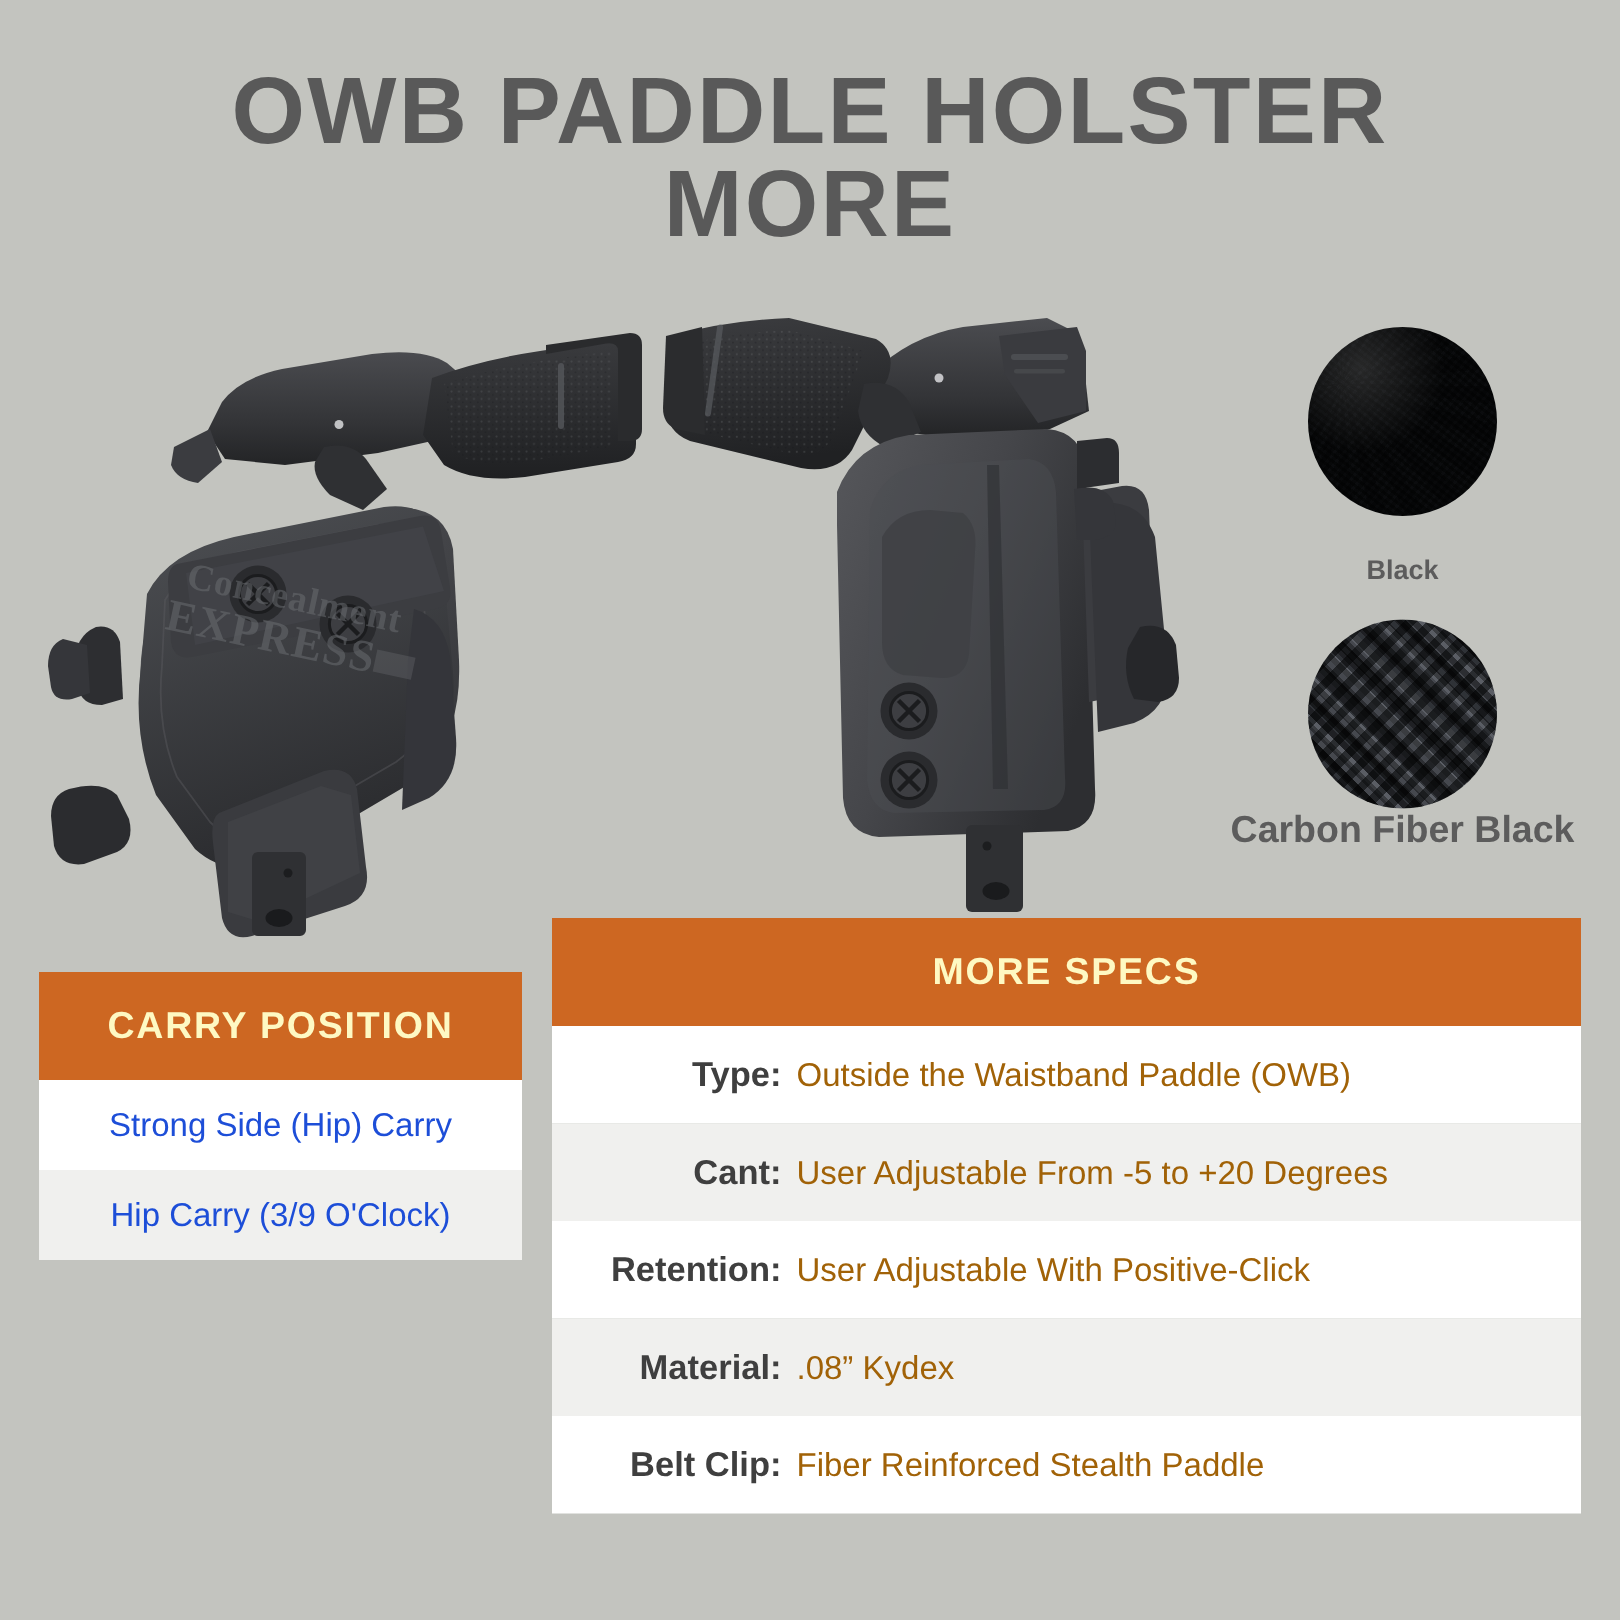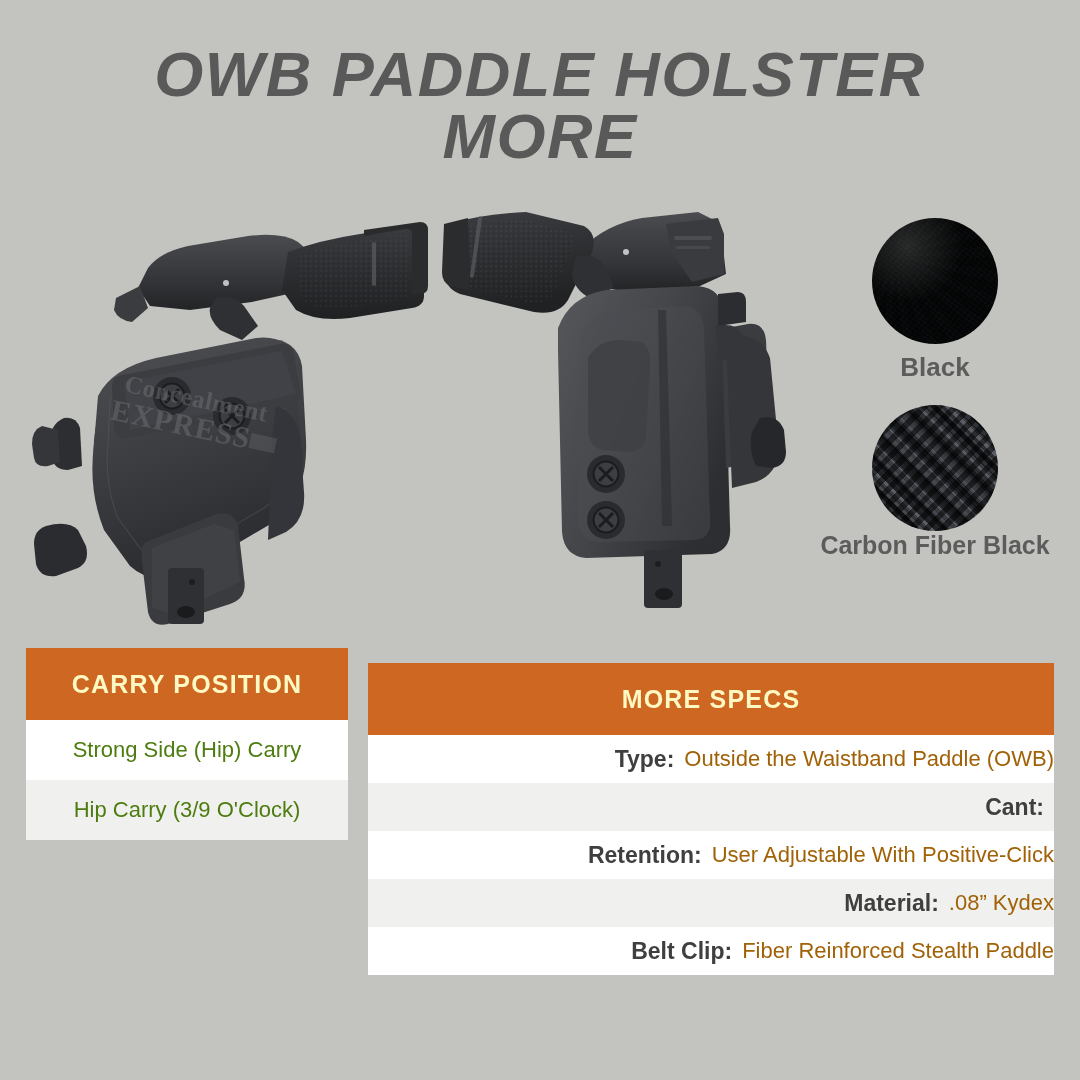--- a/index.html
+++ b/index.html
@@ -9,21 +9,20 @@
     font-family:"Liberation Sans", sans-serif;
     position:relative;
     overflow:hidden;
     -webkit-font-smoothing:antialiased;
   }
 
   
   .title-block{
     position:absolute; left:0; top:44px; width:1080px;
     text-align:center;
-    font-style:italic;
   }
   .title-line{
     font-size:63px;
     font-weight:700;
     letter-spacing:1.5px;
     color:#595959;
     line-height:0.98;
   }
 
   
@@ -68,58 +67,57 @@
     background-blend-mode:overlay,normal;
   }
   .swatch-cf::after{
     content:""; position:absolute; inset:0;
     background:repeating-linear-gradient(45deg,
       rgba(255,255,255,.12) 0 3px, rgba(0,0,0,.28) 3px 7px);
     mix-blend-mode:overlay;
   }
   .swatch-label{
     text-align:center;
-    font-size:26px;
+    font-size:18px;
     font-weight:700;
     color:#5c5c5c;
-    margin-top:8px;
+    margin-top:26px;
   }
   .swatch-label.wide{ font-size:25px; white-space:nowrap; margin-top:0; }
 
   
   .tbl-head{
     background:#cd6722;
     color:#fef9c3;
     font-size:25px;
     font-weight:700;
     letter-spacing:1.2px;
     display:flex; align-items:center; justify-content:center;
   }
 
   .carry-table{
     position:absolute; left:26px; top:648px; width:322px;
   }
   .carry-table .tbl-head{ height:72px; }
   .carry-row{
     height:60px;
     display:flex; align-items:center; justify-content:center;
-    font-size:22px; color:#4d7c0f;
+    font-size:22px; color:#1d4ed8;
     background:#ffffff;
   }
   .carry-row.alt{ background:#f0f0ee; }
 
   .specs-table{
-    position:absolute; left:368px; top:663px; width:686px;
+    position:absolute; left:368px; top:612px; width:686px;
   }
   .specs-table .tbl-head{ height:72px; }
   .spec-row{
-    height:48px;
+    height:65px;
     display:flex; align-items:center;
     background:#ffffff;
-    justify-content:flex-end;
   }
   .spec-row.alt{ background:#f0f0ee; }
   .spec-label{
     width:163px;
     text-align:right;
     padding-right:10px;
     font-size:23px;
     font-weight:700;
     color:#3f3f3f;
     white-space:nowrap;
@@ -328,20 +326,21 @@
 <div class="specs-table">
   <div class="tbl-head">MORE SPECS</div>
 
   <div class="spec-row">
     <div class="spec-label">Type:</div>
     <div class="spec-value">Outside the Waistband Paddle (OWB)</div>
   </div>
 
   <div class="spec-row alt">
     <div class="spec-label">Cant:</div>
+    <div class="spec-value">User Adjustable From -5 to +20 Degrees</div>
   </div>
 
   <div class="spec-row">
     <div class="spec-label">Retention:</div>
     <div class="spec-value">User Adjustable With Positive-Click</div>
   </div>
 
   <div class="spec-row alt">
     <div class="spec-label">Material:</div>
     <div class="spec-value">.08” Kydex</div>

